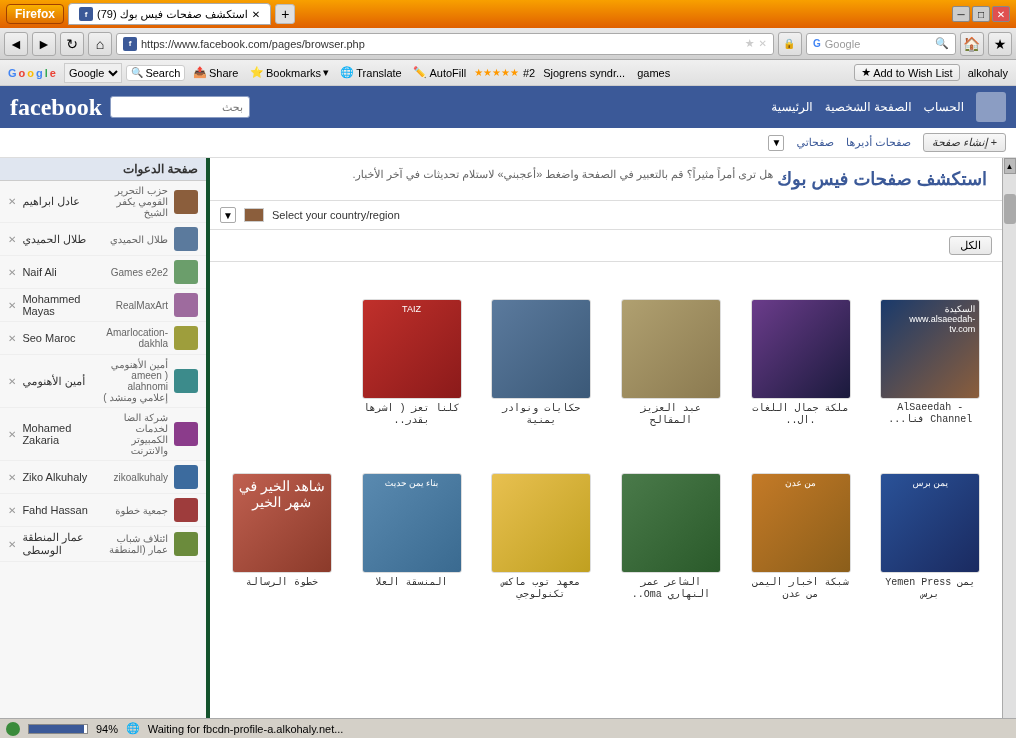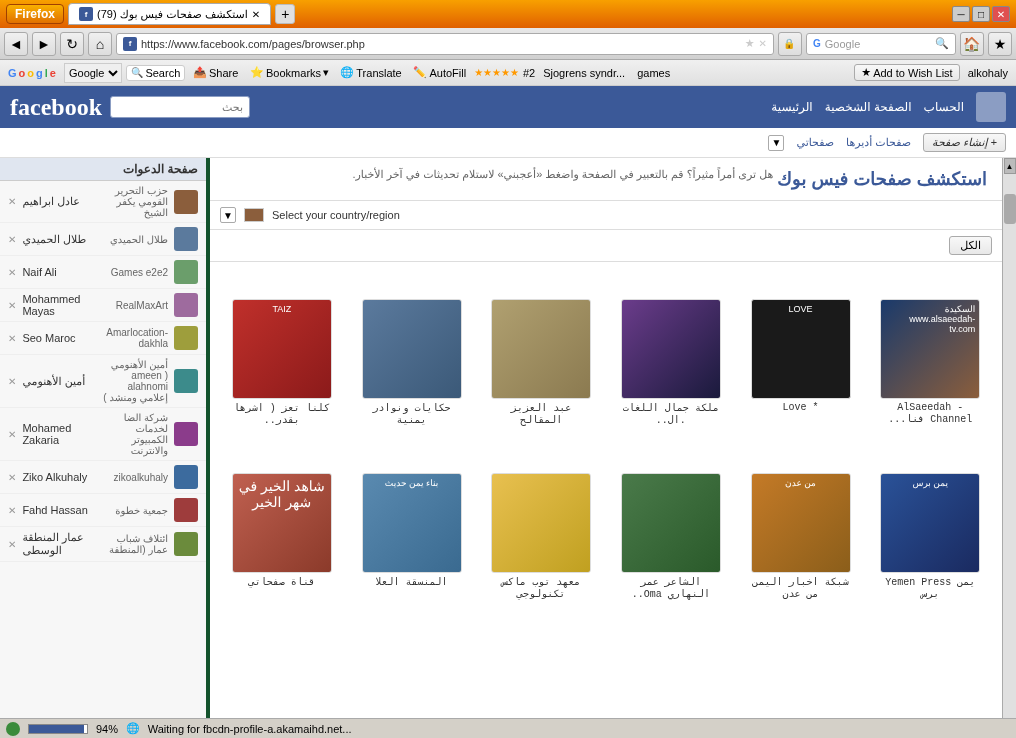--- a/index.html
+++ b/index.html
@@ -559,26 +559,20 @@
 
     <div class="pages-grid" id="pages-grid-1">
         <div class="page-card">
       <div class="page-thumb t1">
         <div style="color:#fff;font-size:9px;padding:4px;text-align:right;word-break:break-word;white-space:pre-wrap;">السكيدة
 www.alsaeedah-tv.com</div>
       </div>
       <div class="page-label">AlSaeedah -Channel فنا...</div>
     </div>
         <div class="page-card">
-      <div class="page-thumb t2">
-        <div style="color:#fff;font-size:9px;padding:4px;text-align:center;word-break:break-word;white-space:pre-wrap;">LOVE</div>
-      </div>
-      <div class="page-label">* Love</div>
-    </div>
-        <div class="page-card">
       <div class="page-thumb t3">
         <div style="color:#fff;font-size:9px;padding:4px;text-align:center;word-break:break-word;white-space:pre-wrap;"></div>
       </div>
       <div class="page-label">ملكة جمال اللغات .ال..</div>
     </div>
         <div class="page-card">
       <div class="page-thumb t4">
         <div style="color:#fff;font-size:9px;padding:4px;text-align:center;word-break:break-word;white-space:pre-wrap;"></div>
       </div>
       <div class="page-label">عبد العزيز المقالح</div>
@@ -625,33 +619,33 @@
         <div class="page-card">
       <div class="page-thumb t11">
         <div style="color:#fff;font-size:9px;padding:4px;text-align:center;word-break:break-word;white-space:pre-wrap;">بناء يمن حديث</div>
       </div>
       <div class="page-label">المنسقة العلا</div>
     </div>
         <div class="page-card">
       <div class="page-thumb t12">
         <div style="color:#fff;font-size:14px;padding:4px;text-align:center;word-break:break-word;white-space:pre-wrap;">شاهد الخير في شهر الخير</div>
       </div>
-      <div class="page-label">قناة صفحاتي</div>
+      <div class="page-label">خطوة الرسالة</div>
     </div>
       </div>
   </div>
 
   <div class="scrollbar-right">
     <div style="width:12px;height:16px;background:#bbb;border:1px solid #999;display:flex;align-items:center;justify-content:center;font-size:8px;cursor:pointer;">▲</div>
     <div class="scroll-thumb"></div>
     <div style="width:12px;height:16px;background:#bbb;border:1px solid #999;display:flex;align-items:center;justify-content:center;font-size:8px;cursor:pointer;margin-top:auto;">▼</div>
   </div>
 </div>
 
 <div class="status-bar">
   <div class="status-icon"></div>
   <div class="progress-bar-container">
     <div class="progress-bar-fill" style="width:94%;"></div>
   </div>
   <span>94%</span>
   <span>🌐</span>
-  <span>Waiting for fbcdn-profile-a.akamaihd.net...</span>
+  <span>Waiting for fbcdn-profile-a.alkohaly.net...</span>
 </div>
 
 </body></html>

